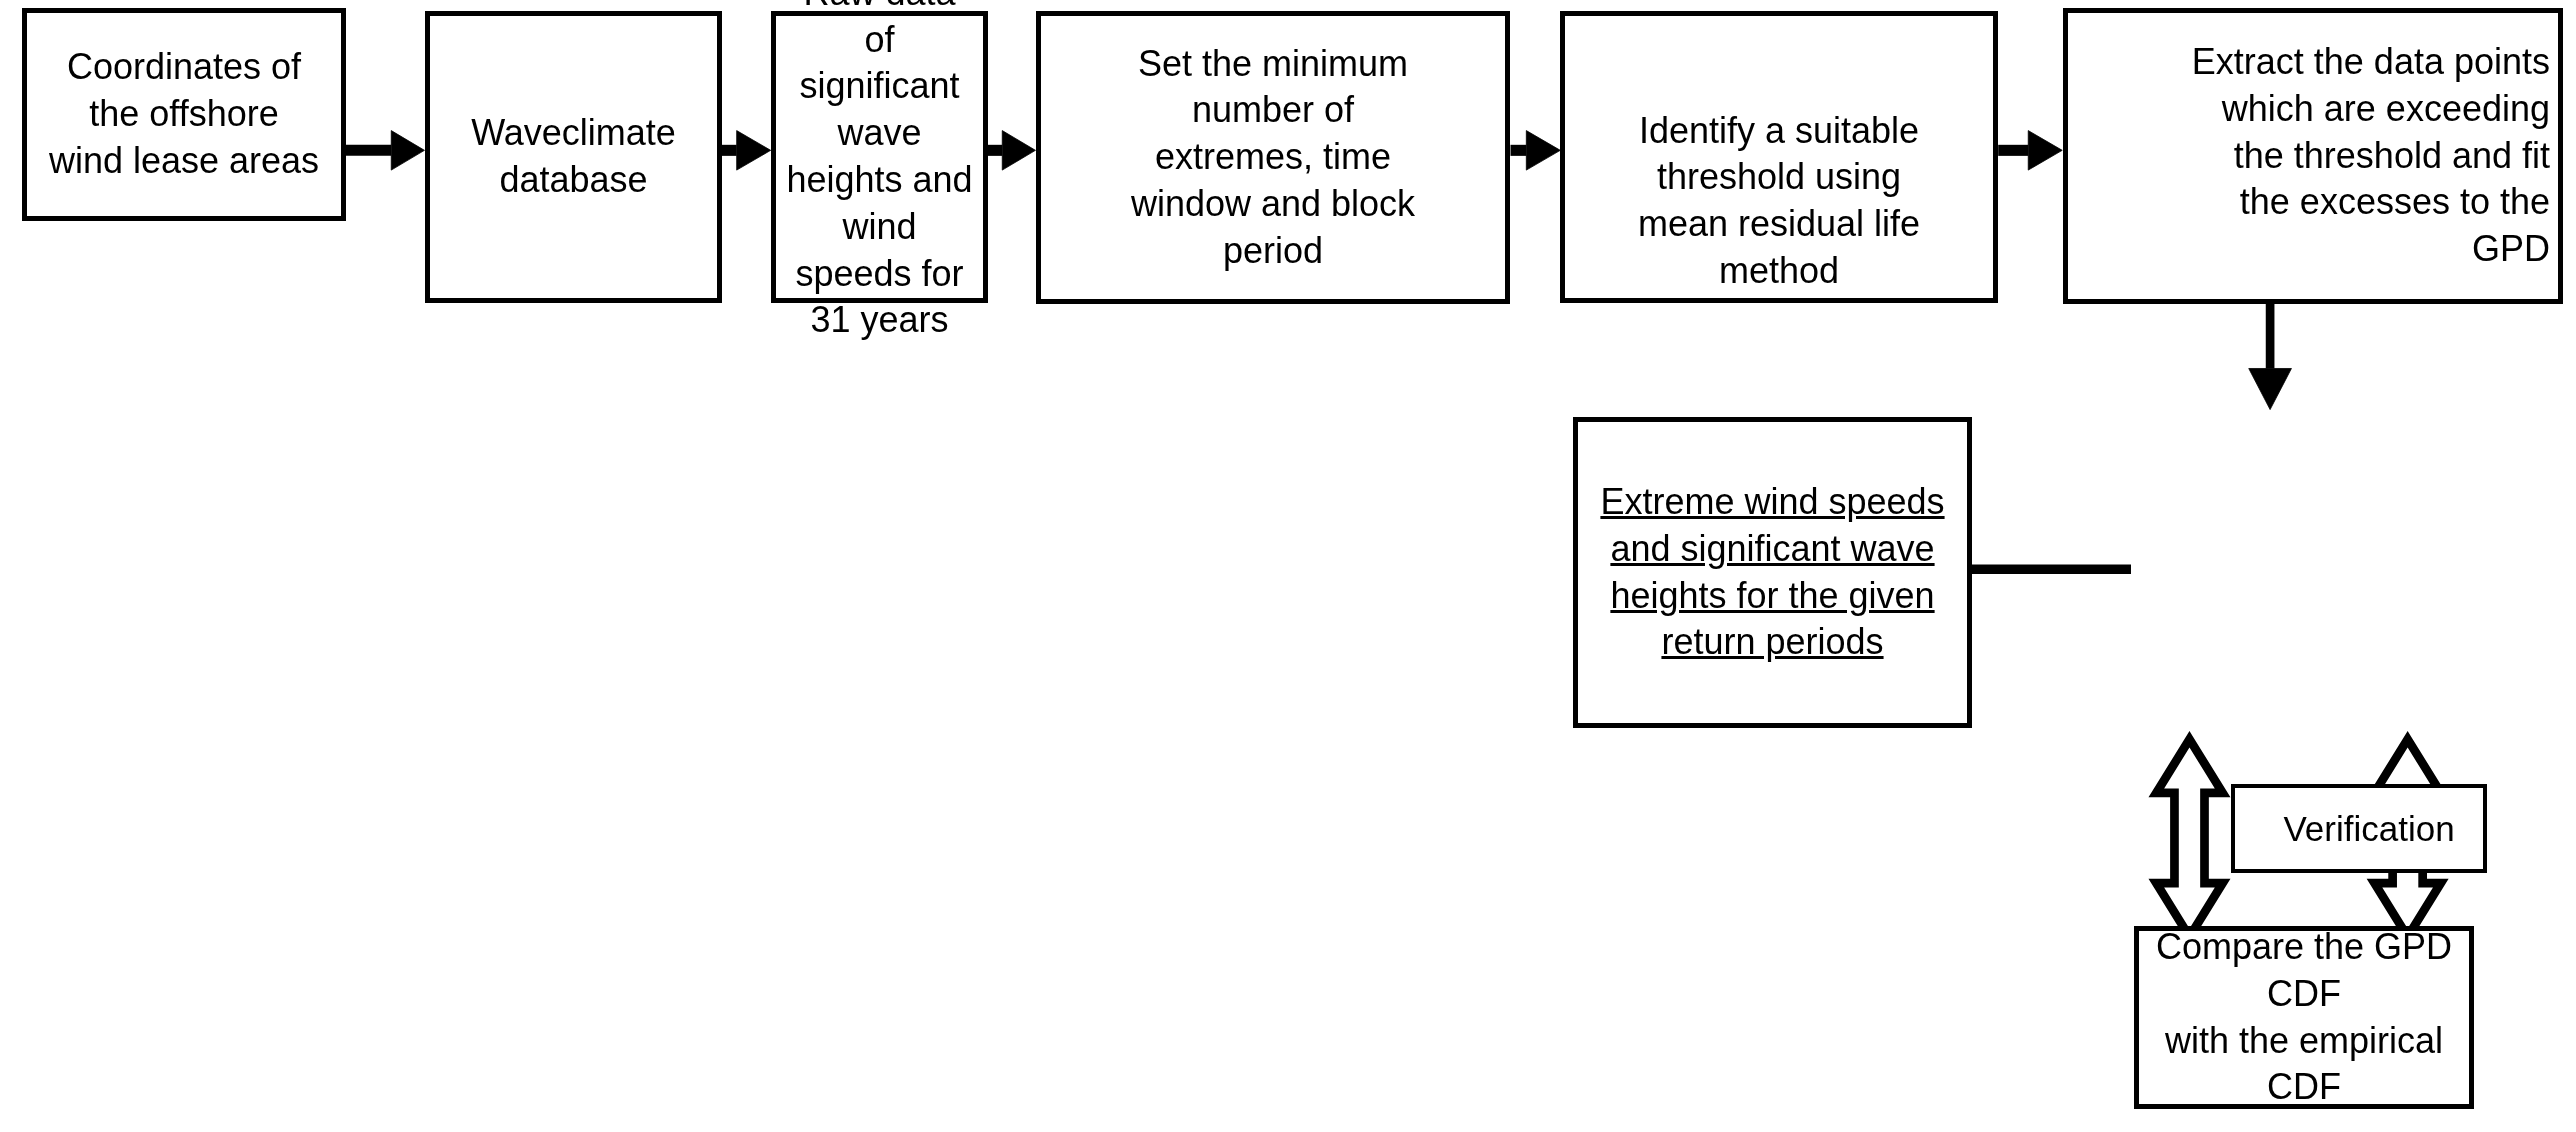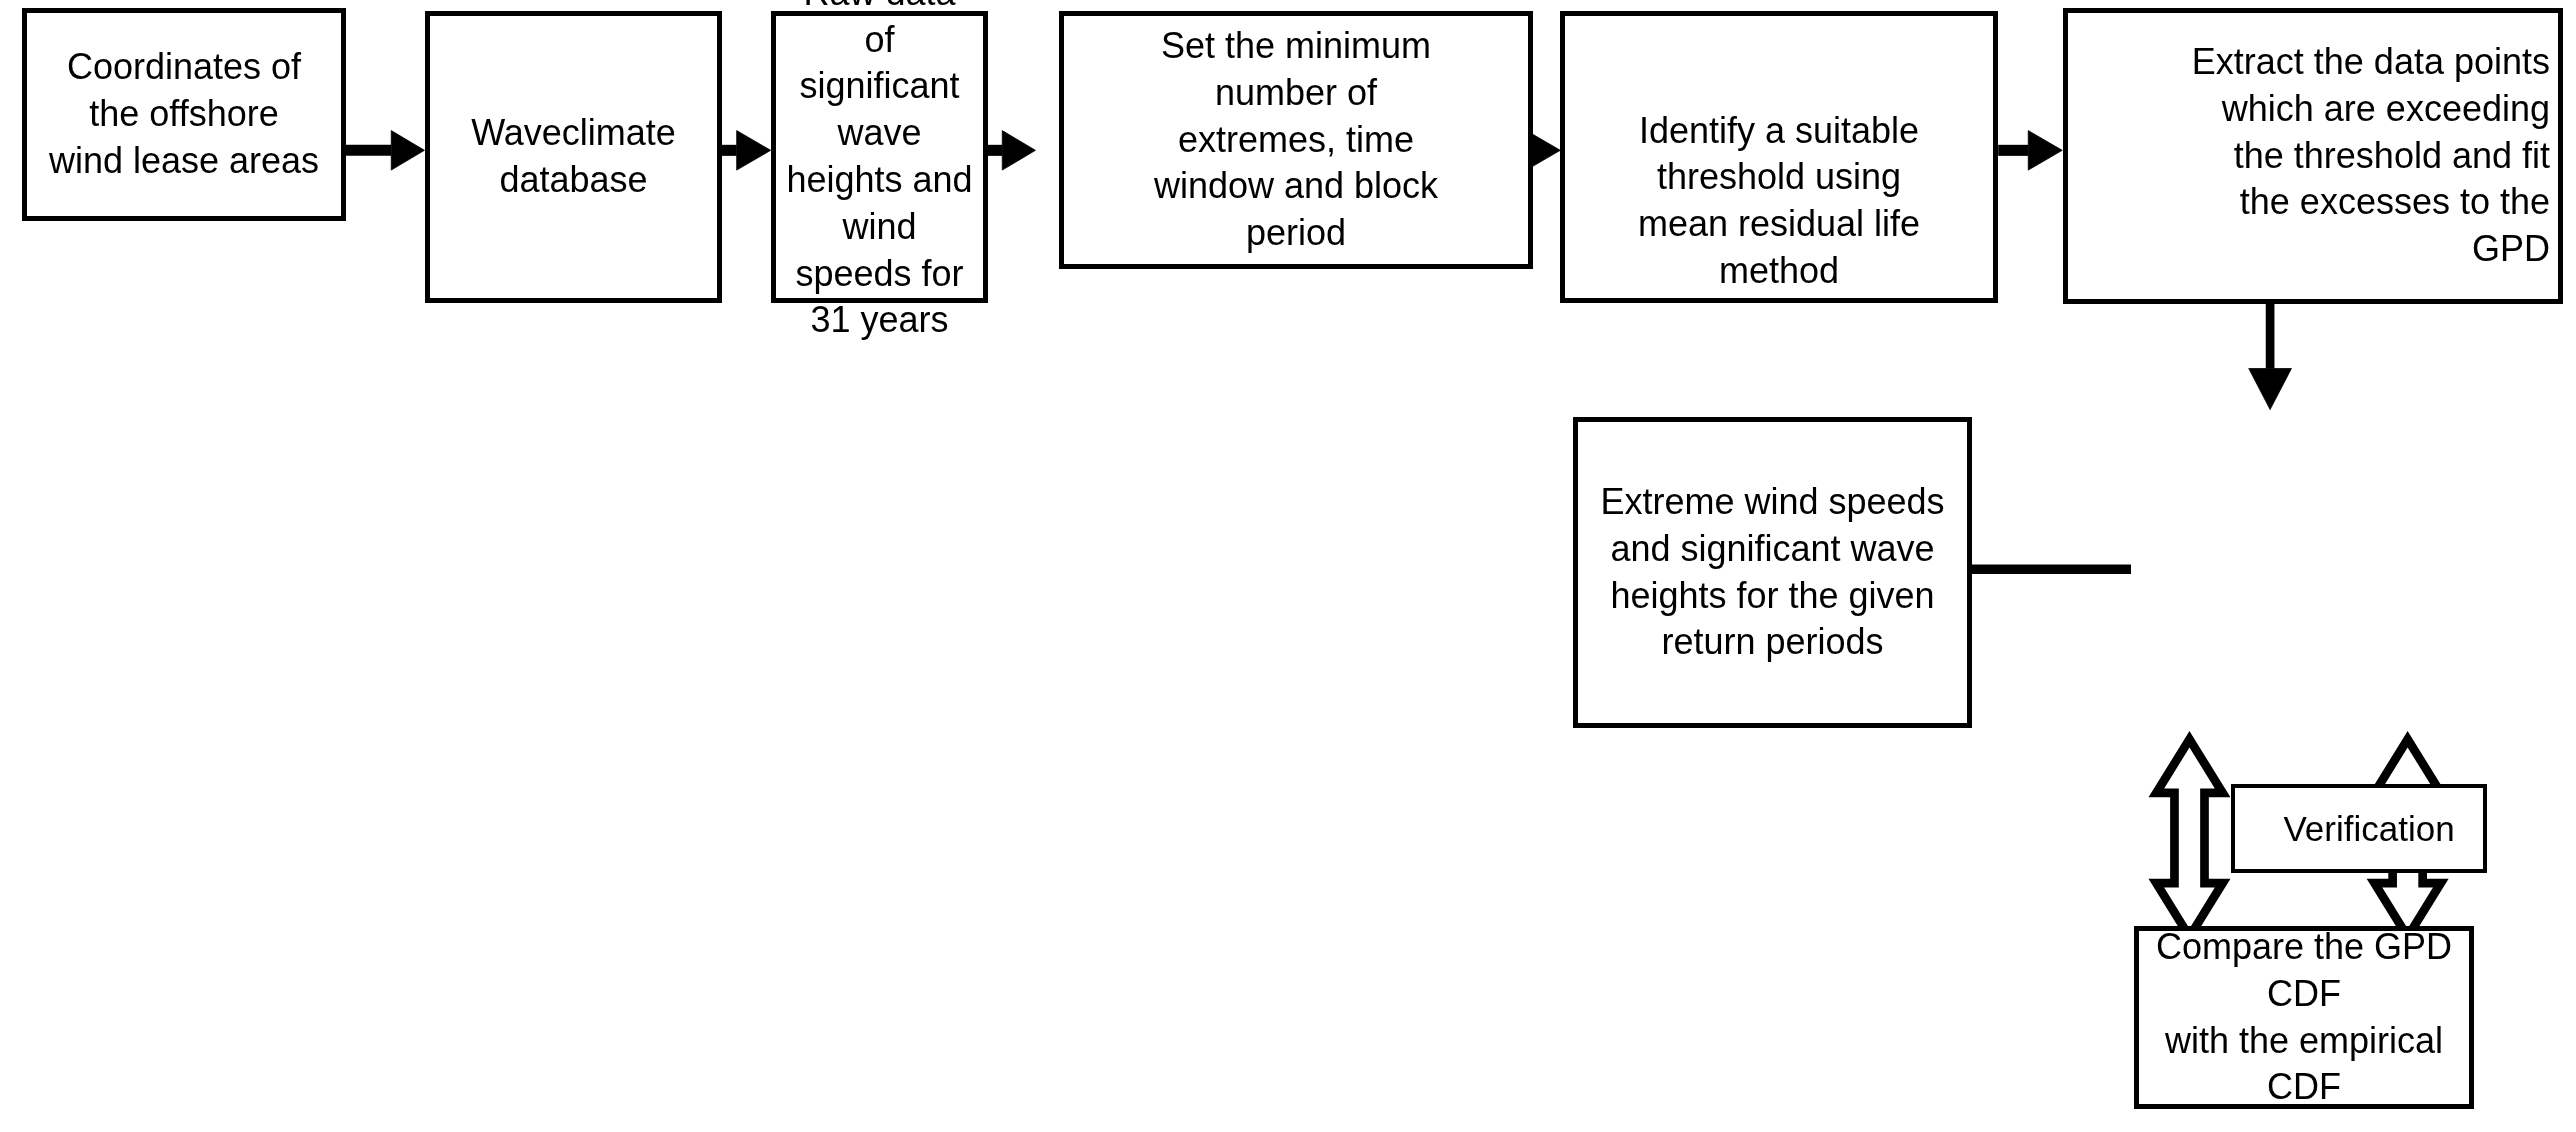--- a/index.html
+++ b/index.html
@@ -115,21 +115,21 @@
   </div>
 
   <div class="node" style="left:771px; top:11px; width:217px; height:292px;">
     <span class="label">Raw data of
 significant wave
 heights and
 wind speeds for
 31 years</span>
   </div>
 
-  <div class="node" style="left:1036px; top:11px; width:474px; height:258px;margin-left:23px;">
+  <div class="node" style="left:1036px; top:11px; width:474px; height:293px;">
     <span class="label">Set the minimum
 number of
 extremes, time
 window and block
 period</span>
   </div>
 
   <div class="node" style="left:1560px; top:11px; width:438px; height:292px;align-items:flex-end;">
     <span class="label">Identify a suitable
 threshold using
@@ -139,21 +139,21 @@
 
   <div class="node" style="left:2063px; top:8px; width:500px; height:296px;text-align:right;">
     <span class="label">Extract the data points
 which are exceeding
 the threshold and fit
 the excesses to the
 GPD</span>
   </div>
 
 
-  <div class="node" style="left:1573px; top:417px; width:399px; height:311px;">
+  <div class="node" style="left:1573px; top:417px; width:399px; height:311px;text-decoration:underline;">
     <span class="label">Extreme wind speeds
 and significant wave
 heights for the given
 return periods</span>
   </div>
 
   <div class="node small" style="left:2231px; top:784px; width:256px; height:89px;">
     <span class="label">Verification</span>
   </div>
 

